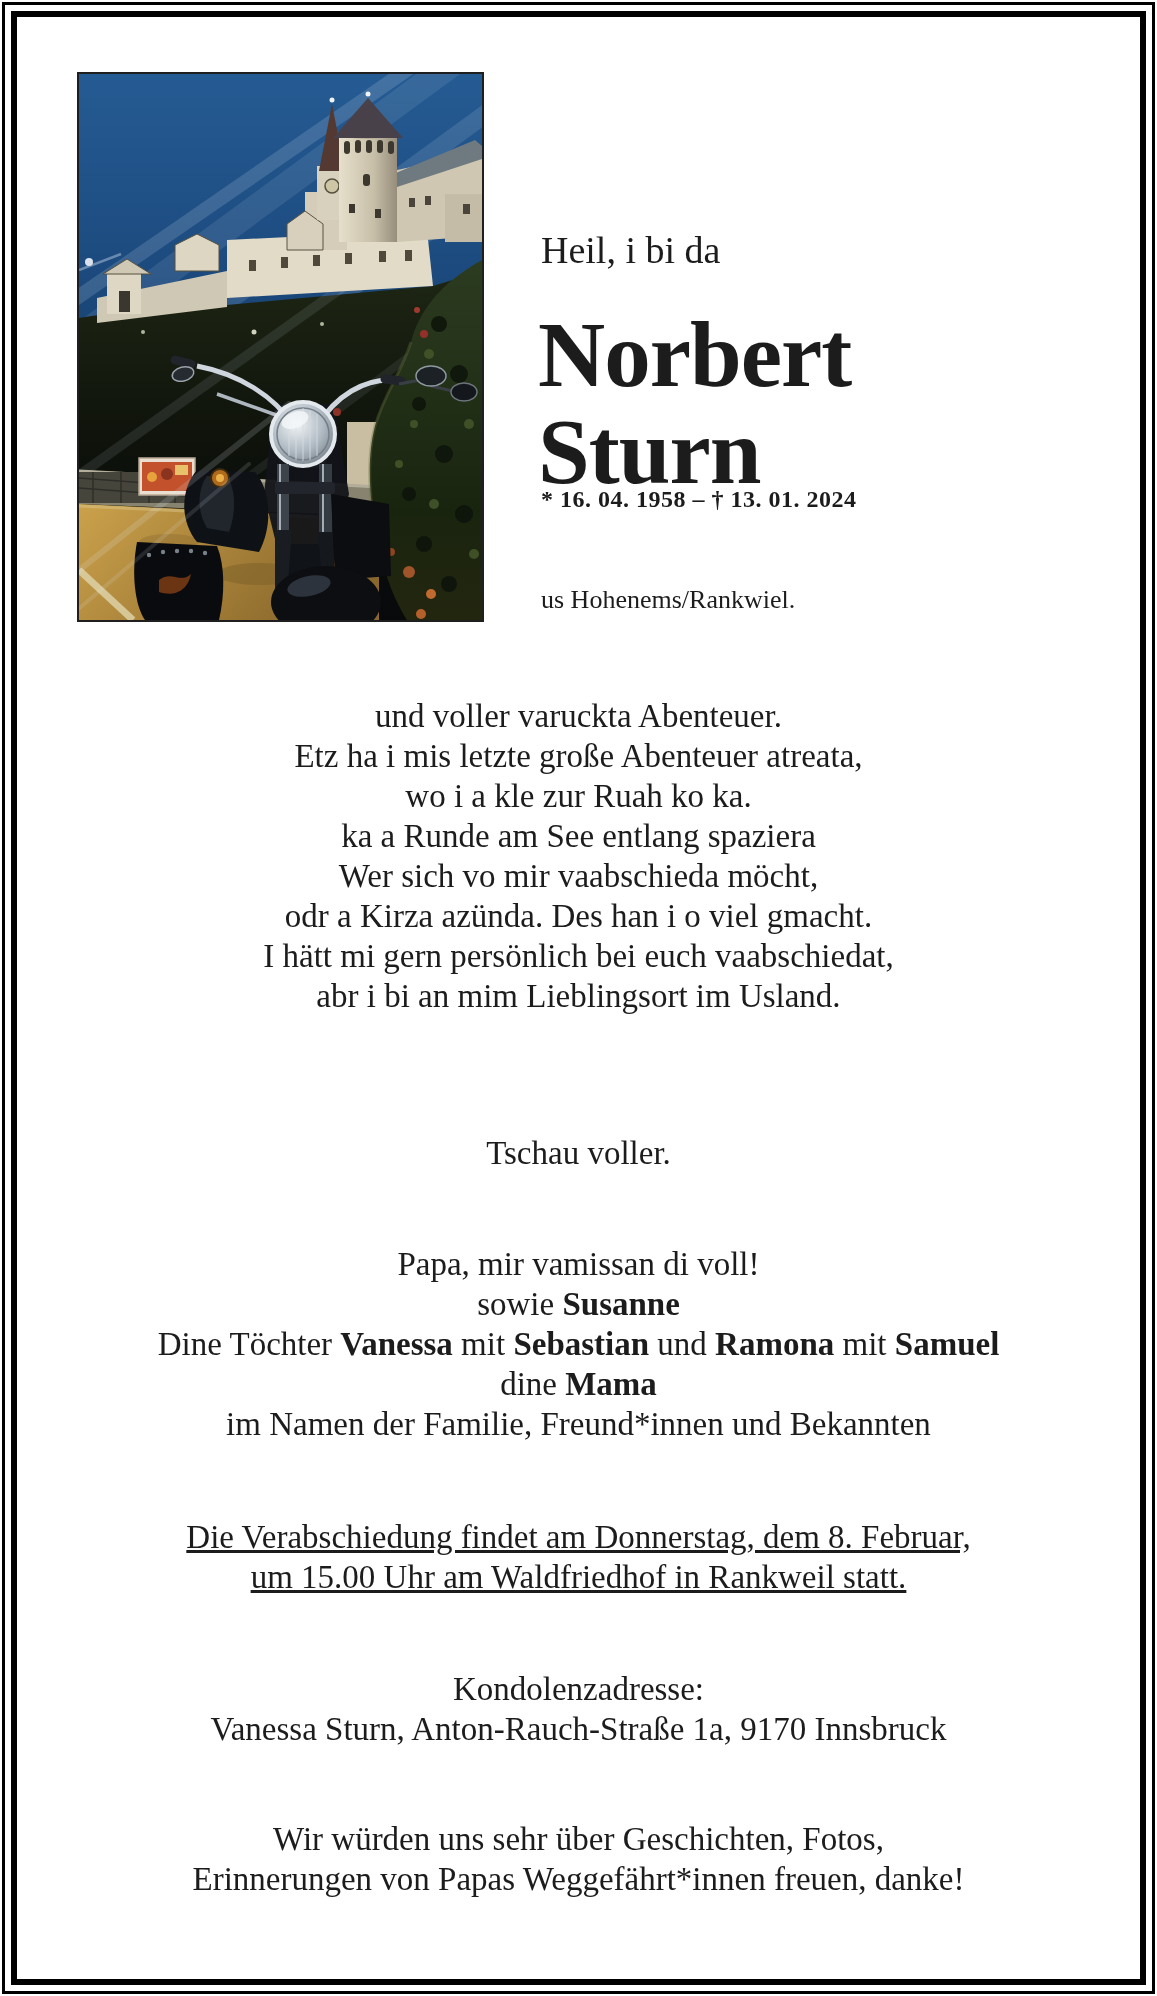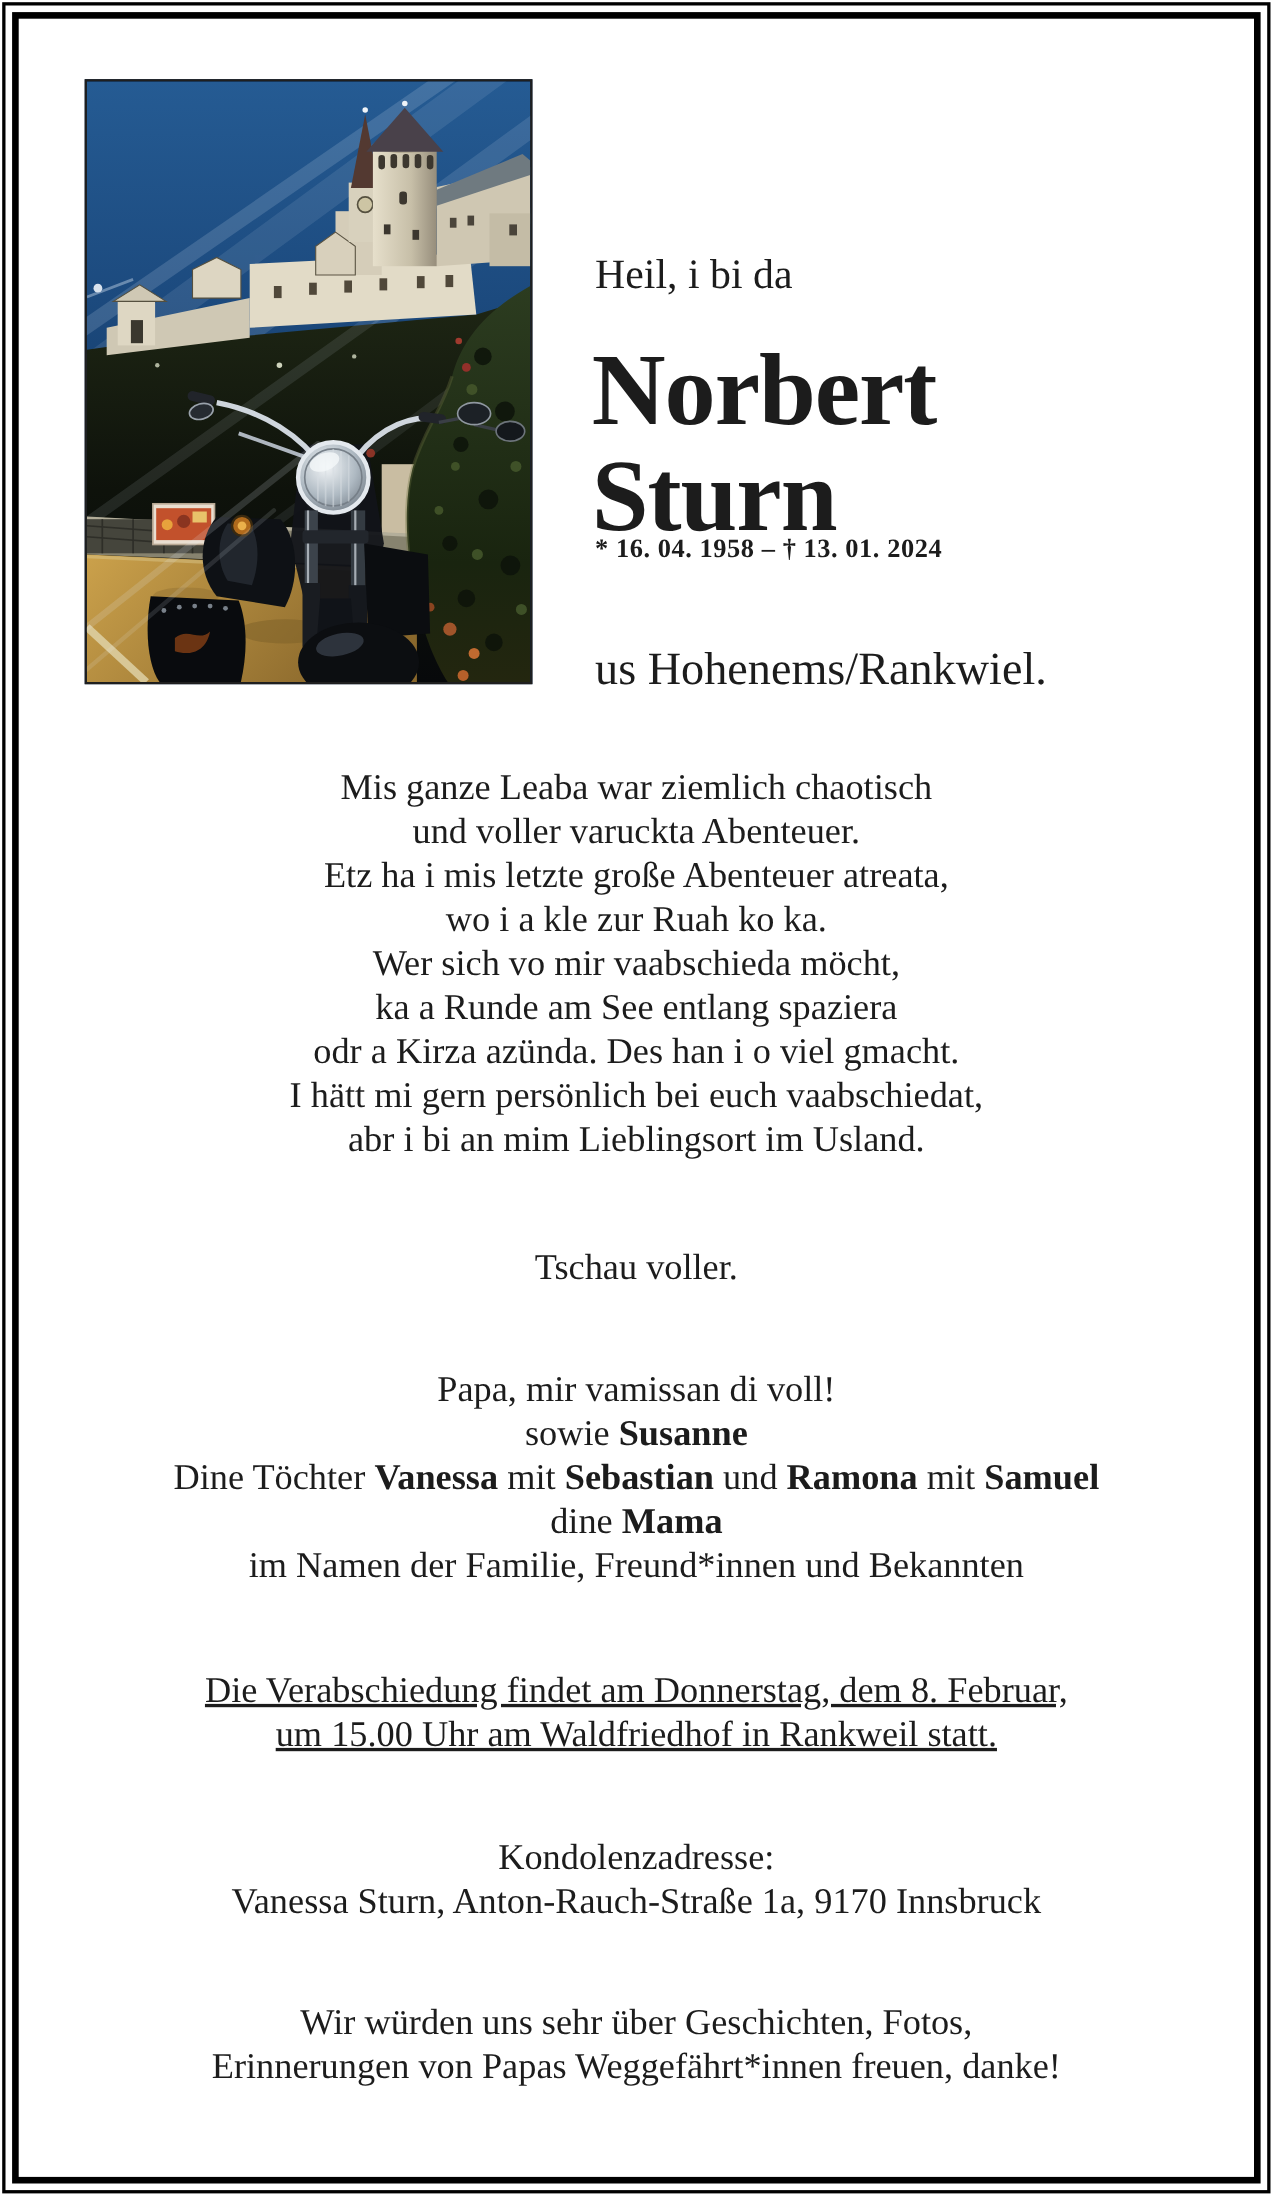--- a/index.html
+++ b/index.html
@@ -11,21 +11,21 @@
   .frame-inner{position:absolute;left:11px;top:11px;right:11px;bottom:11px;border:6px solid #000;}
   .photo{
     position:absolute;left:77px;top:72px;width:403px;height:546px;margin:0;
     border:2px solid #1f1f1f;box-sizing:content-box;background:#0d2a4e;
   }
   .photo svg{display:block;width:403px;height:546px;}
   .abs{position:absolute;white-space:nowrap;}
   .greeting{top:228px;left:541px;font-size:38px;line-height:44px;}
   .name{top:306px;left:538px;font-size:93px;line-height:97px;font-weight:bold;letter-spacing:-1px;margin:0;}
   .dates{top:486px;left:541px;font-size:24px;font-weight:bold;letter-spacing:0.5px;}
-  .origin{top:585px;left:541px;font-size:42px;}
+  .origin{top:585px;left:541px;font-size:26px;}
   .block{position:absolute;left:30px;right:30px;text-align:center;font-size:33px;line-height:40px;}
   .farewell{top:696px;}
   .signoff{top:1133px;}
   .family{top:1244px;}
   .ceremony{top:1517px;text-decoration:underline;}
   .condolence{top:1669px;}
   .closing{top:1819px;}
   .block b{font-weight:bold;}
 </style>
 </head>
@@ -252,26 +252,25 @@
   </figure>
 
   <div class="abs greeting">Heil, i bi da</div>
 
   <h1 class="abs name"><span>Norbert</span><br><span>Sturn</span></h1>
 
   <div class="abs dates">* 16. 04. 1958 – † 13. 01. 2024</div>
   <div class="abs origin">us Hohenems/Rankwiel.</div>
 
   <div class="block farewell">
-    <div>Mis ganze Leaba war ziemlich chaotisch</div>
     <div>und voller varuckta Abenteuer.</div>
     <div>Etz ha i mis letzte große Abenteuer atreata,</div>
     <div>wo i a kle zur Ruah ko ka.</div>
+    <div>ka a Runde am See entlang spaziera</div>
     <div>Wer sich vo mir vaabschieda möcht,</div>
-    <div>ka a Runde am See entlang spaziera</div>
     <div>odr a Kirza azünda. Des han i o viel gmacht.</div>
     <div>I hätt mi gern persönlich bei euch vaabschiedat,</div>
     <div>abr i bi an mim Lieblingsort im Usland.</div>
   </div>
 
   <div class="block signoff">Tschau voller.</div>
 
   <div class="block family">
     <div>Papa, mir vamissan di voll!</div>
     <div><span>sowie </span><b>Susanne</b></div>

